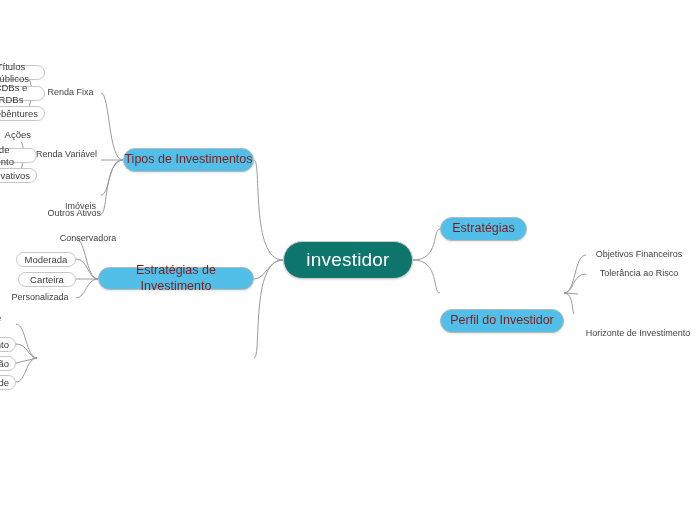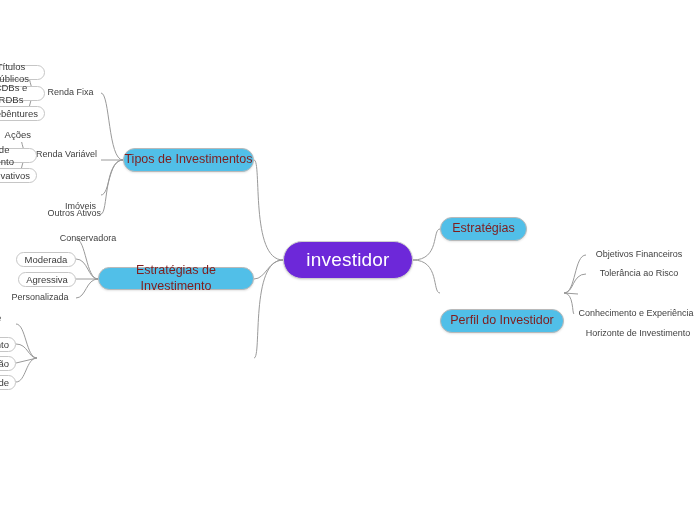--- a/index.html
+++ b/index.html
@@ -29,21 +29,21 @@
     display: flex;
     align-items: center;
     justify-content: center;
     text-align: center;
     border: 1px solid #b9b9b9;
     border-radius: 999px;
     line-height: 1.25;
     white-space: pre-line;
   }
   .node.root {
-    background: #6d28d9;
+    background: #0f766e;
     color: #ffffff;
     font-size: 19px;
     letter-spacing: 0.2px;
     border: 1px solid #cfcfcf;
     box-shadow: 0 1px 2px rgba(0,0,0,0.13);
   }
   .node.main {
     background: #51bfe8;
     color: #7f1d1d;
     font-size: 12.5px;
@@ -174,21 +174,21 @@
     <span>Derivativos</span>
   </div>
 
   <div class="node leaf" style="left:6px; top:232px; width:70px; height:14px; justify-content:center;margin-left:48px;">
     <span>Conservadora</span>
   </div>
   <div class="node sub" style="left:16px; top:252px; width:60px; height:15px; justify-content:center;align-items:flex-end;">
     <span>Moderada</span>
   </div>
   <div class="node sub" style="left:18px; top:272px; width:58px; height:15px; justify-content:center;">
-    <span>Agressiva</span>
+    <span>Carteira</span>
   </div>
   <div class="node leaf" style="left:6px; top:291px; width:70px; height:14px; justify-content:center;">
     <span>Personalizada</span>
   </div>
 
   <div class="node leaf" style="left:-84px; top:317px; width:100px; height:14px; justify-content:flex-end; border:none;">
     <span>Monitoramento de Carteira</span>
   </div>
   <div class="node sub" style="left:-66px; top:337px; width:82px; height:15px; justify-content:flex-end;">
     <span>Rebalanceamento</span>
@@ -202,17 +202,14 @@
 
   <div class="node leaf right" style="left:586px; top:248px; width:104px; height:14px; justify-content:center;">
     <span>Objetivos Financeiros</span>
   </div>
   <div class="node leaf right" style="left:586px; top:267px; width:104px; height:14px; justify-content:center;">
     <span>Tolerância ao Risco</span>
   </div>
   <div class="node leaf right" style="left:578px; top:287px; width:118px; height:14px; justify-content:center;margin-top:40px;">
     <span>Horizonte de Investimento</span>
   </div>
-  <div class="node leaf right" style="left:574px; top:307px; width:122px; height:14px; justify-content:center;">
-    <span>Conhecimento e Experiência</span>
-  </div>
 
 </div>
 
 </body></html>

